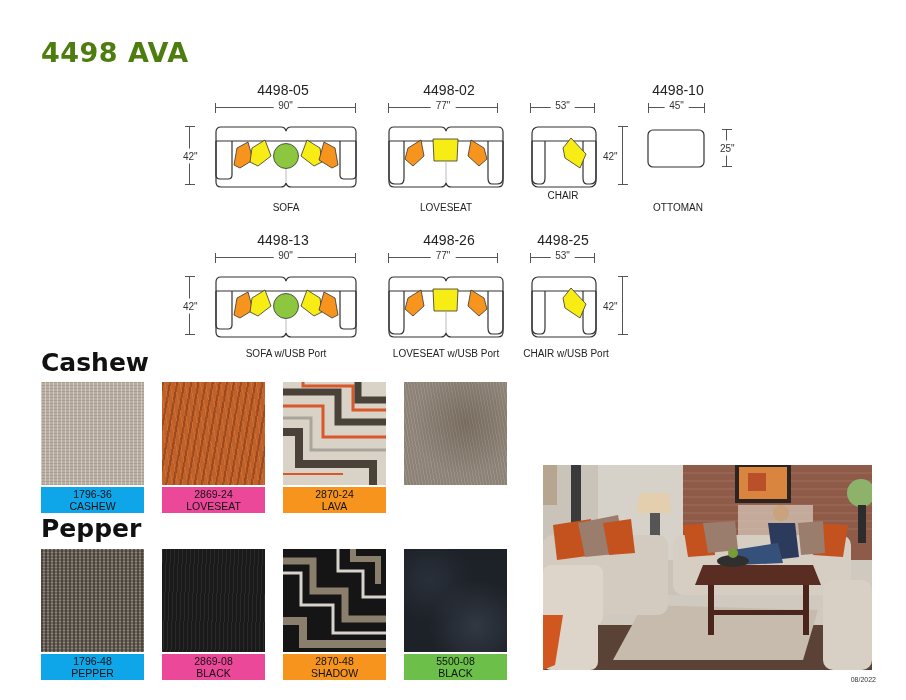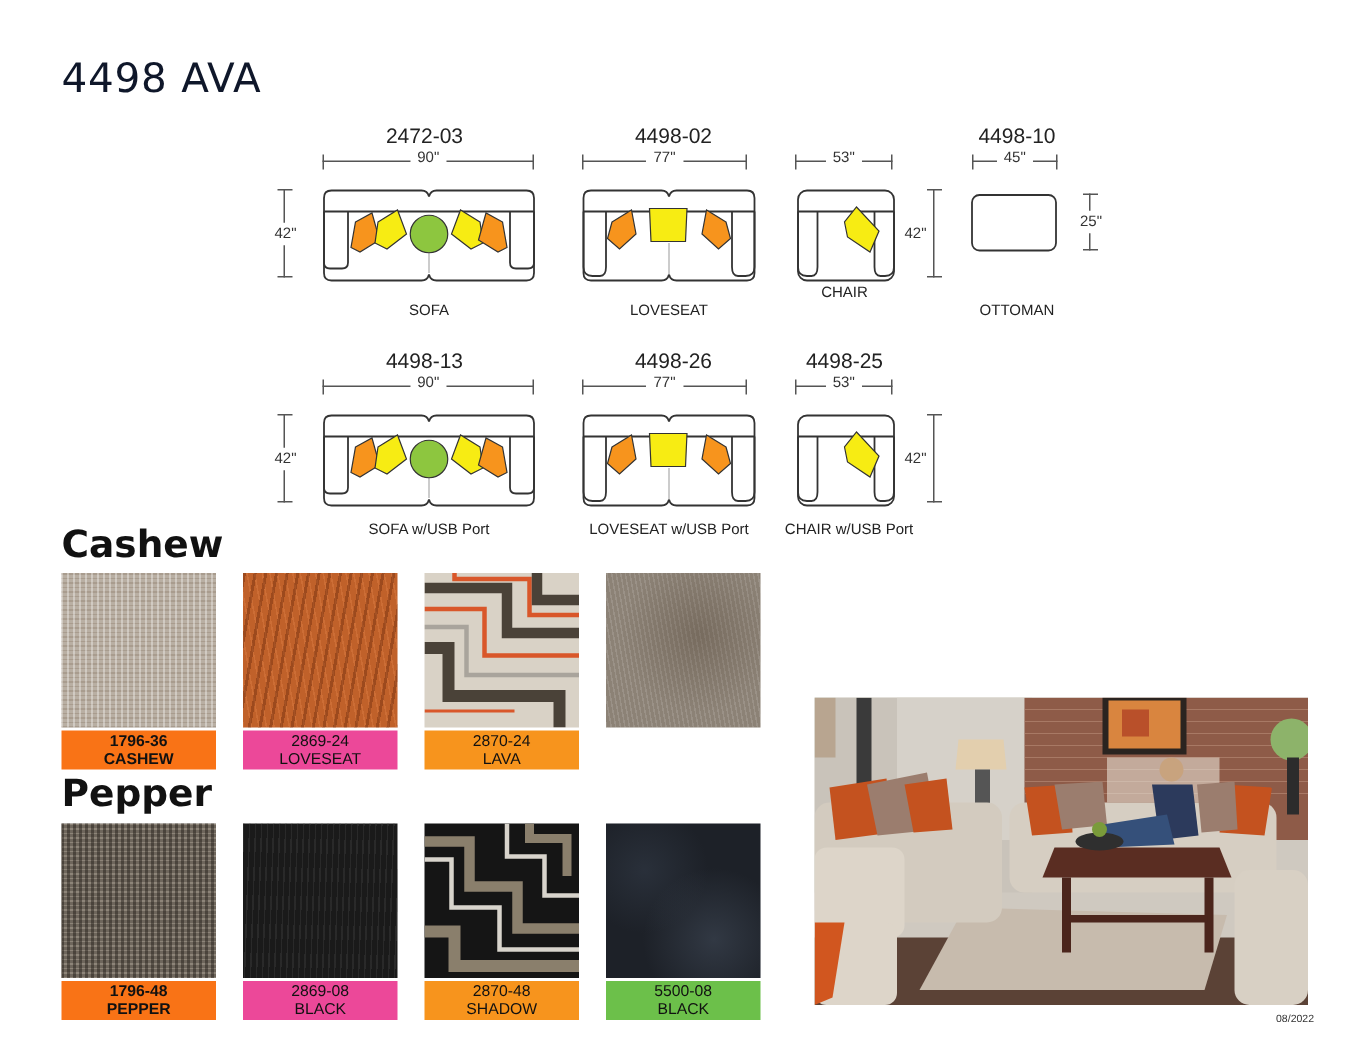--- a/index.html
+++ b/index.html
@@ -1,40 +1,40 @@
 <!DOCTYPE html>
 <html><head>
 <meta charset="utf-8">
 <style>
   * { box-sizing: border-box; margin: 0; padding: 0; }
   html, body { width: 906px; height: 700px; background: #ffffff; overflow: hidden; }
   body { position: relative; font-family: "Liberation Sans", "DejaVu Sans", sans-serif; color: #111; }
 
-  .title { position: absolute; left: 41px; top: 37px; font-size: 27px; font-weight: normal; letter-spacing: 0.5px; color: #0f172a; font-family: "DejaVu Sans", "Liberation Sans", sans-serif; }
+  .title { position: absolute; left: 41px; top: 37px; font-size: 27px; font-weight: bold; letter-spacing: 0.5px; color: #4d7c0f; font-family: "DejaVu Sans", "Liberation Sans", sans-serif; }
 
   .piece { position: absolute; }
   .sku { position: absolute; font-size: 14px; color: #222; text-align: center; width: 100%; left: 0; }
   .dim-h { position: absolute; height: 10px; }
   .dim-h .line { position: absolute; left: 0; right: 0; top: 4px; height: 1px; background: #555; }
   .dim-h .capL, .dim-h .capR { position: absolute; top: 0; width: 1px; height: 10px; background: #555; }
   .dim-h .capL { left: 0; } .dim-h .capR { right: 0; }
   .dim-h .val { position: absolute; left: 50%; top: -3px; transform: translateX(-50%); background: #fff; padding: 0 5px; font-size: 10px; color: #333; }
   .dim-v { position: absolute; width: 10px; }
   .dim-v .line { position: absolute; top: 0; bottom: 0; left: 4px; width: 1px; background: #555; }
   .dim-v .capT, .dim-v .capB { position: absolute; left: 0; width: 10px; height: 1px; background: #555; }
   .dim-v .capT { top: 0; } .dim-v .capB { bottom: 0; }
   .dim-v .val { position: absolute; top: 50%; transform: translateY(-50%); background: #fff; padding: 2px 0; font-size: 10px; color: #333; white-space: nowrap; }
   .caption { position: absolute; font-size: 10px; color: #222; text-align: center; white-space: nowrap; }
 
   .collection { position: absolute; font-size: 25px; font-weight: bold; color: #111; font-family: "DejaVu Sans", "Liberation Sans", sans-serif; }
 
   .swatch { position: absolute; width: 103px; }
   .swatch .tex { width: 103px; height: 103px; }
   .swatch .lbl { width: 103px; height: 26px; margin-top: 2px; text-align: center; font-size: 10.5px; line-height: 12px; padding-top: 1px; color: #111; }
-  .lbl.plain { background: #f97316; font-weight: bold; }
+  .lbl.plain { background: #0ea5e9; }
   .lbl.yellow { background: #ec4899; }
   .lbl.orange { background: #f7941d; }
   .lbl.green { background: #6cc04a; }
 
   .t-cashew { background:
       repeating-linear-gradient(90deg, rgba(255,255,255,0.35) 0 1px, rgba(0,0,0,0) 1px 4px),
       repeating-linear-gradient(0deg, rgba(120,100,80,0.25) 0 1px, rgba(0,0,0,0) 1px 3px),
       #b9afa3; }
   .t-persimmon { background:
       repeating-linear-gradient(100deg, rgba(90,30,5,0.35) 0 2px, rgba(0,0,0,0) 2px 7px),
@@ -60,21 +60,21 @@
 
   .photo { position: absolute; left: 543px; top: 465px; width: 329px; height: 205px; overflow: hidden; background: #cfc9c0; }
   .date { position: absolute; right: 30px; top: 676px; font-size: 7px; color: #333; }
 </style>
 </head>
 <body>
 
 <div class="title">4498 AVA</div>
 
 <div class="piece" style="left:183px; top:80px; width:180px; height:140px;">
-  <div class="sku" style="top:2px; left:22px; width:156px;">2472-03</div>
+  <div class="sku" style="top:2px; left:22px; width:156px;">4498-05</div>
   <div class="dim-h" style="left:32px; top:23px; width:141px;">
     <div class="line"></div>
       <div class="capL"></div>
       <div class="capR"></div>
     <span class="val">90"</span>
   </div>
   <div class="dim-v" style="left:2px; top:46px; height:59px;">
     <div class="line"></div>
       <div class="capT"></div>
       <div class="capB"></div>

